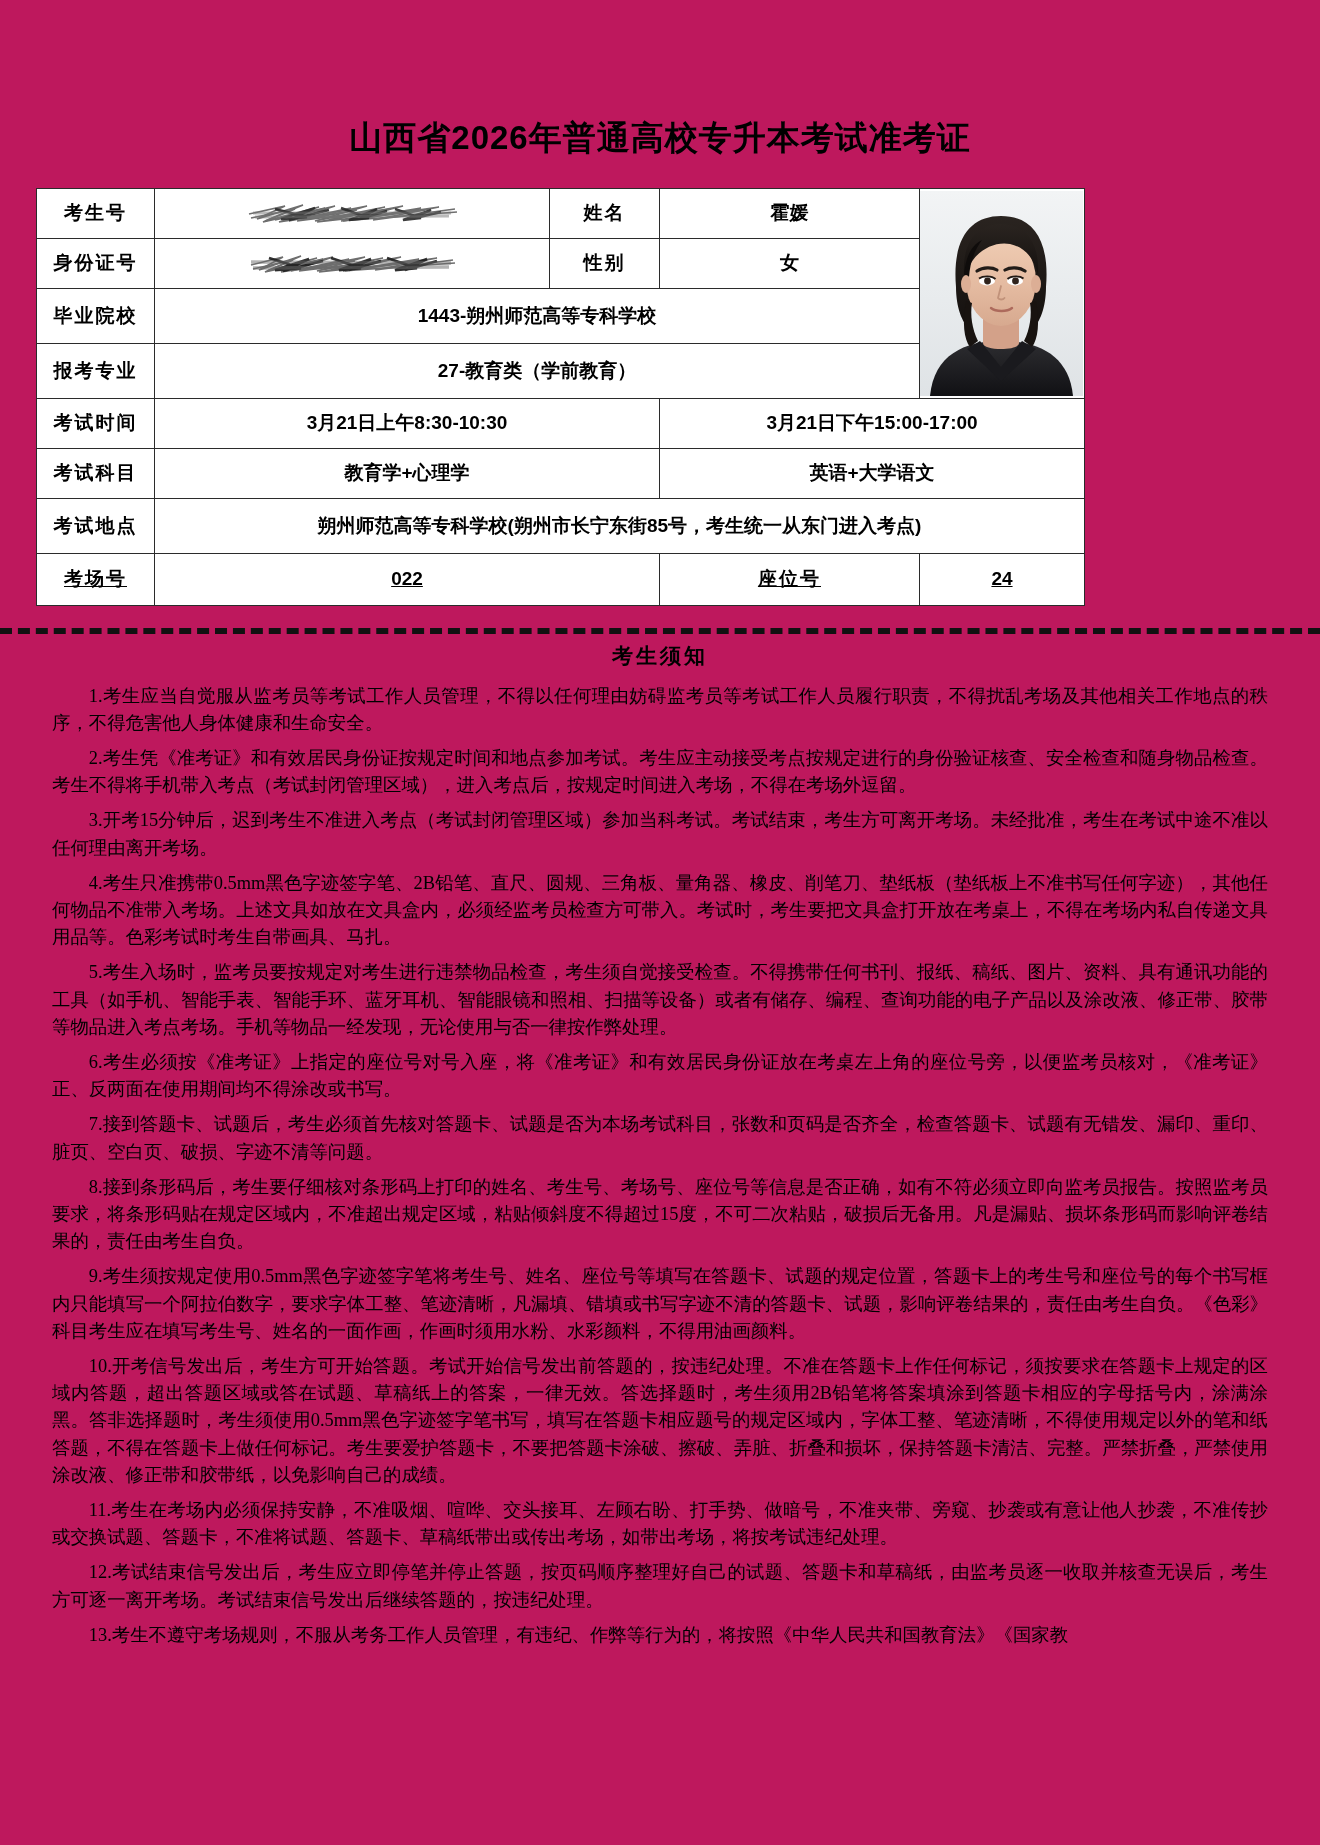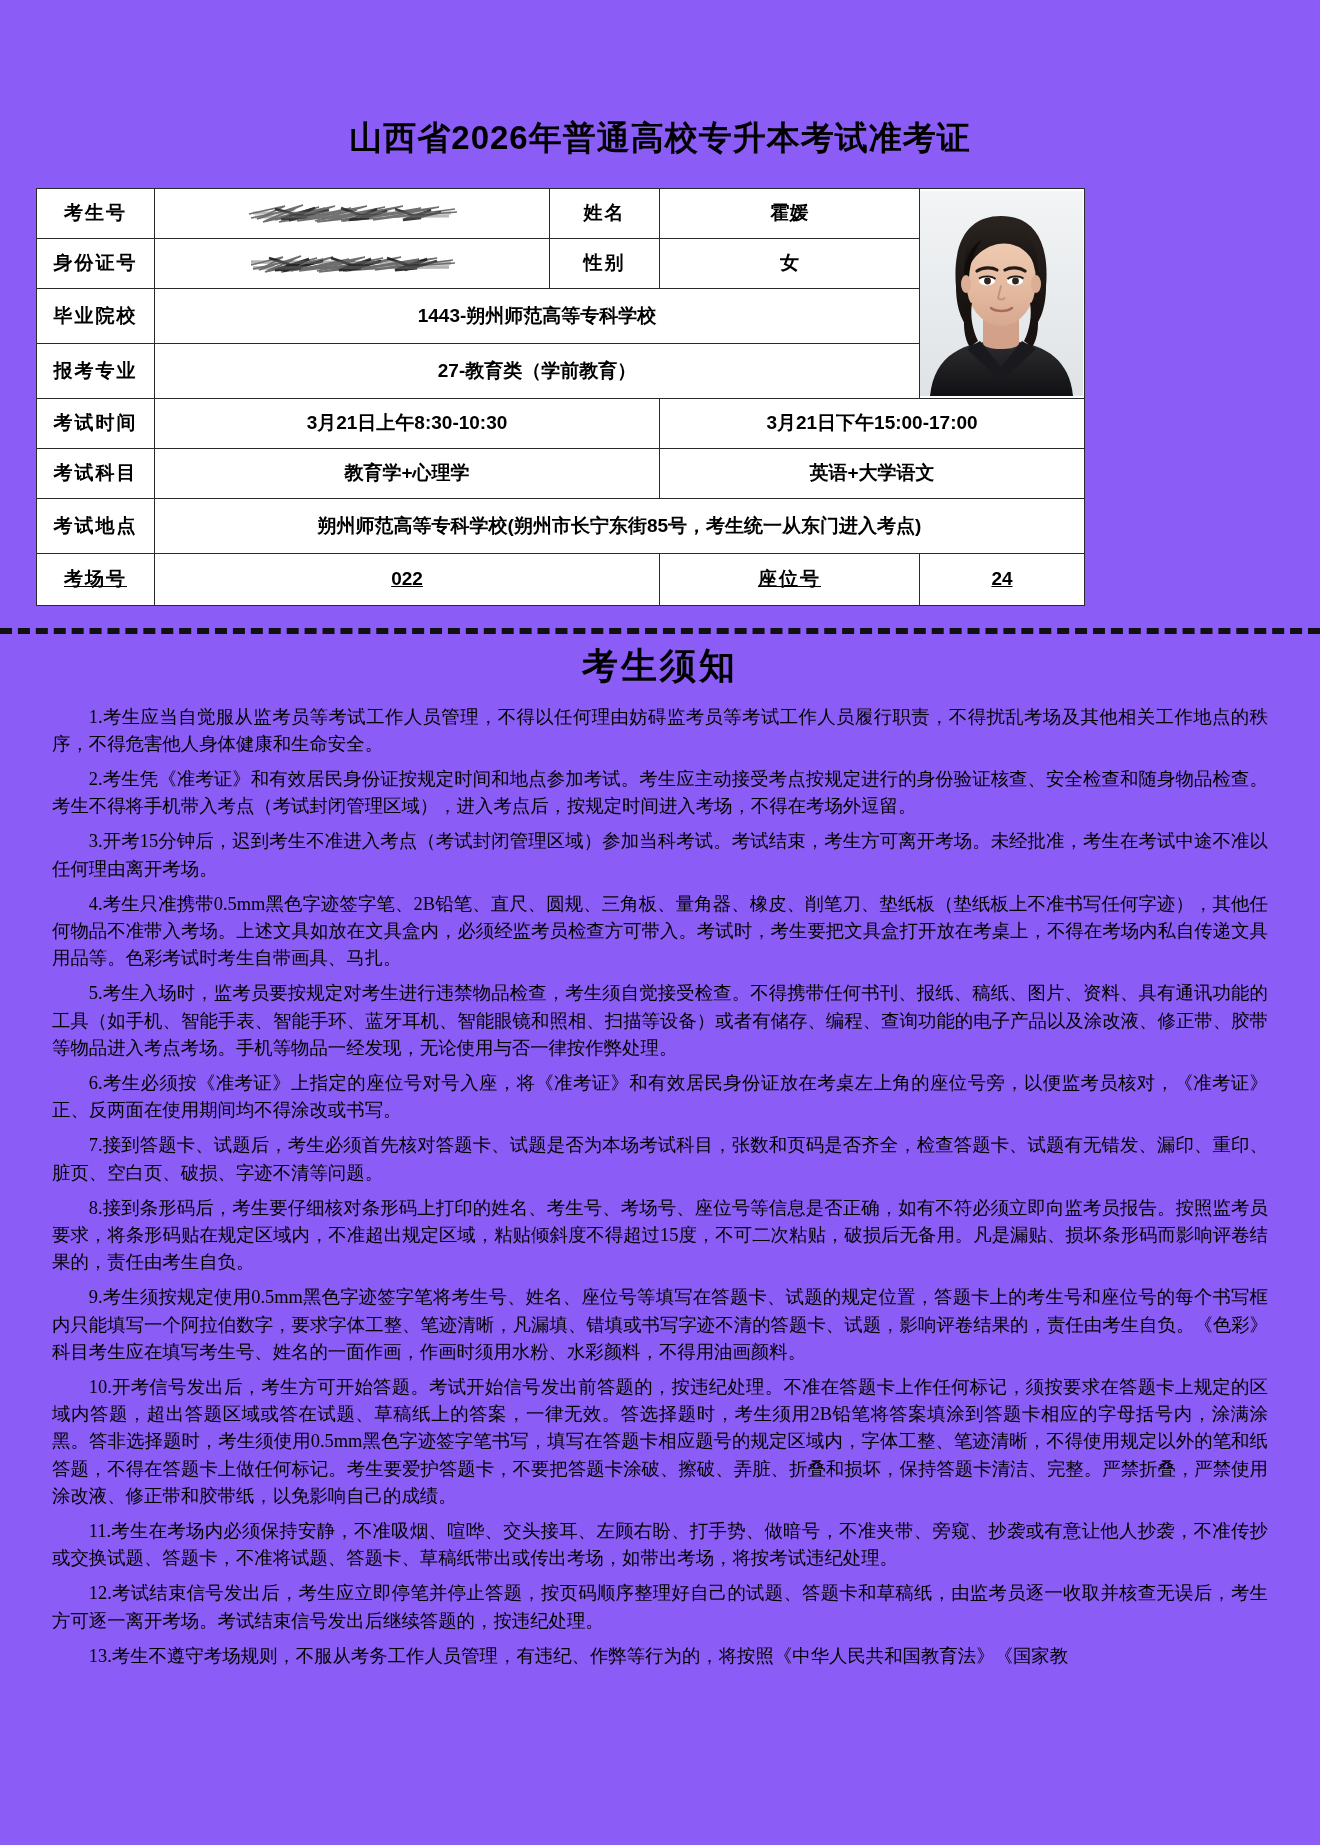--- a/index.html
+++ b/index.html
@@ -12,21 +12,21 @@
     height: 1845px;
     font-family: "Liberation Sans", "DejaVu Sans", sans-serif;
     color: #000000;
     overflow: hidden;
     position: relative;
   }
   .page {
     width: 1320px;
     height: 1845px;
     position: relative;
-    background: #8b5cf6;
+    background: #be185d;
     box-sizing: border-box;
   }
 
   
   .doc-title {
     text-align: center;
     font-size: 33px;
     font-weight: bold;
     letter-spacing: 1px;
     padding-top: 118px;
@@ -118,21 +118,21 @@
     border-top: 6px dashed #111;
   }
 
   
   .notice {
     margin: 0 44px 0 44px;
     padding-top: 36px;
   }
   .notice-title {
     text-align: center;
-    font-size: 36px;
+    font-size: 21px;
     font-weight: bold;
     letter-spacing: 3px;
     margin-bottom: 13px;
     font-family: "Liberation Sans", "DejaVu Sans", sans-serif;
   }
   .notice-body p {
     margin: 8px;
     font-size: 18.4px;
     line-height: 27.2px;
     text-align: justify;

